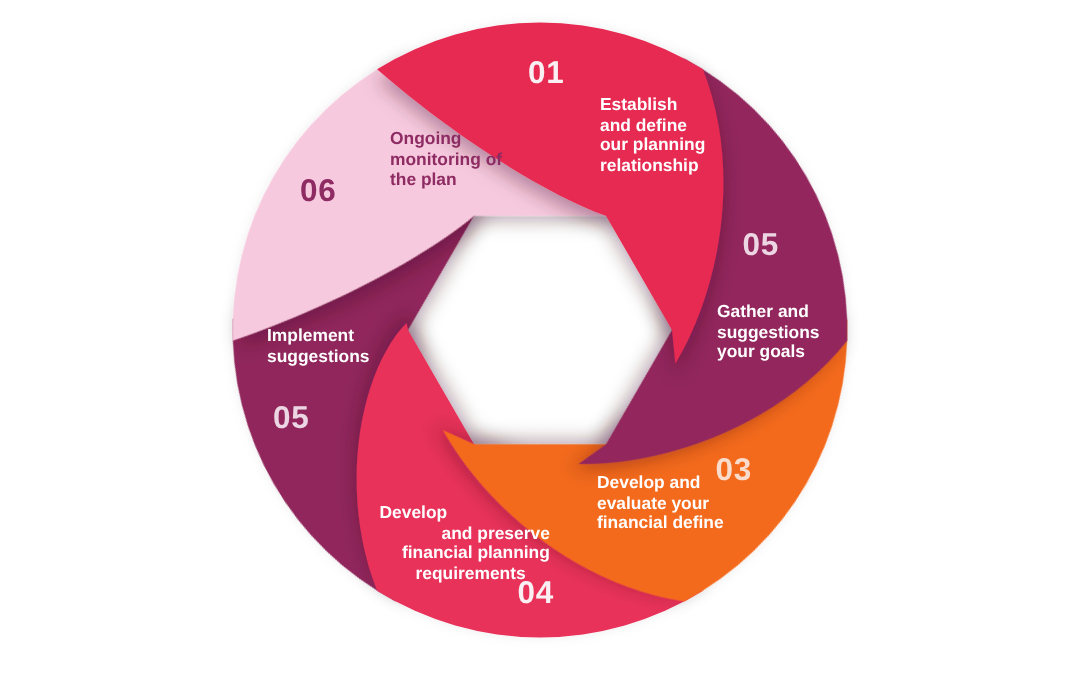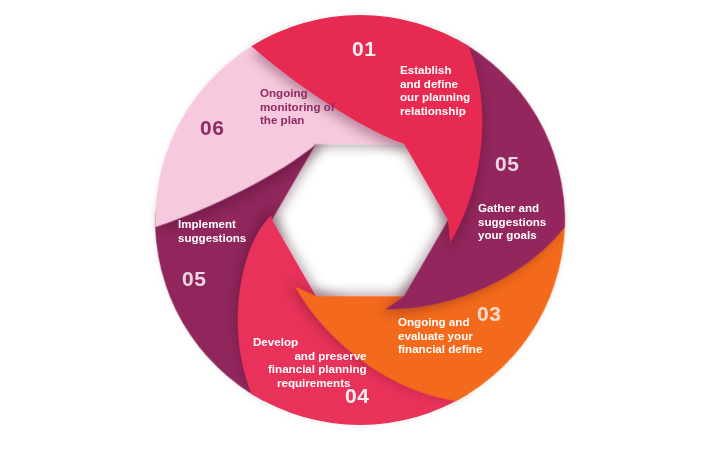--- a/index.html
+++ b/index.html
@@ -61,21 +61,21 @@
         <span>relationship</span>
       </div>
       <div class="step-num" style="left: 495px; top: 153px; color: rgb(237, 214, 227);">05</div>
       <div class="step-desc" style="left: 478px; top: 201px; color: rgb(255, 255, 255);">
         <span>Gather and</span>
         <span>suggestions</span>
         <span>your goals</span>
       </div>
       <div class="step-num" style="left: 477px; top: 303px; color: rgb(249, 220, 204);">03</div>
       <div class="step-desc" style="left: 398px; top: 315px; color: rgb(255, 255, 255);">
-        <span>Ongoing and</span>
+        <span>Develop and</span>
         <span>evaluate your</span>
         <span>financial define</span>
       </div>
       <div class="step-num" style="left: 345px; top: 385px; color: rgb(250, 239, 243); text-align: center;">04</div>
       <div class="step-desc" style="left: 253px; top: 335px; color: rgb(255, 255, 255);">
         <span style="padding-left: 0px;">Develop</span>
         <span style="padding-left: 7px; text-align: right;">and preserve</span>
         <span style="padding-left: 15px;">financial planning</span>
         <span style="padding-left: 24px;">requirements</span>
       </div>

